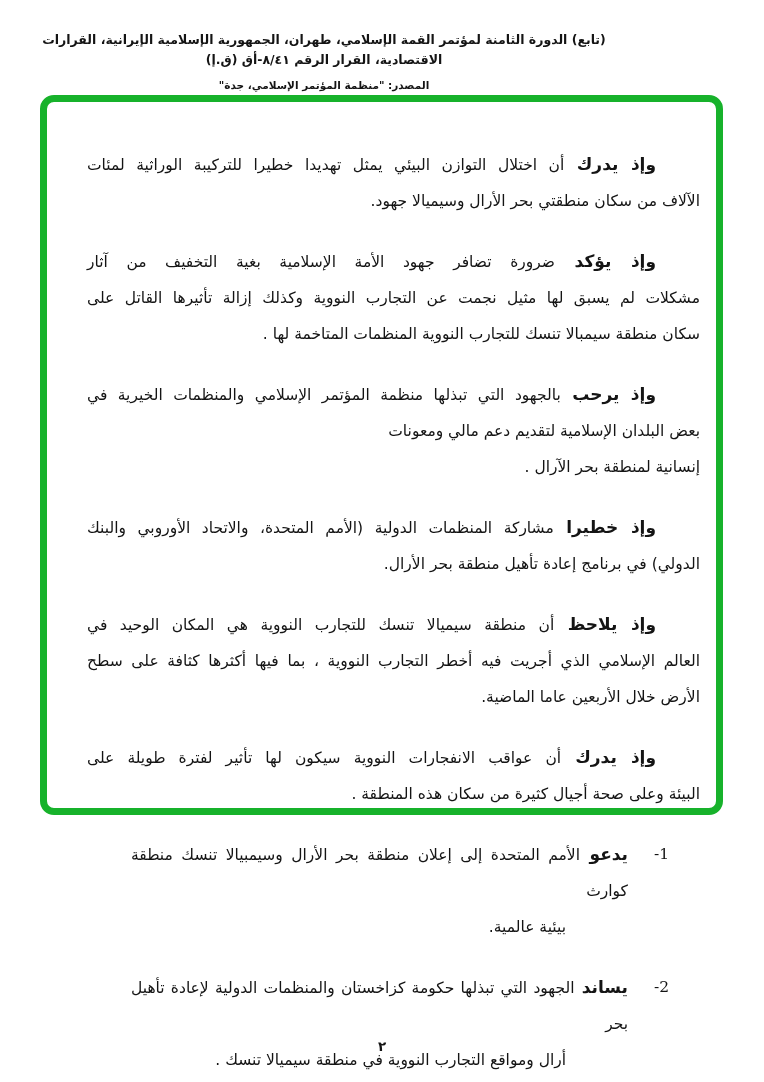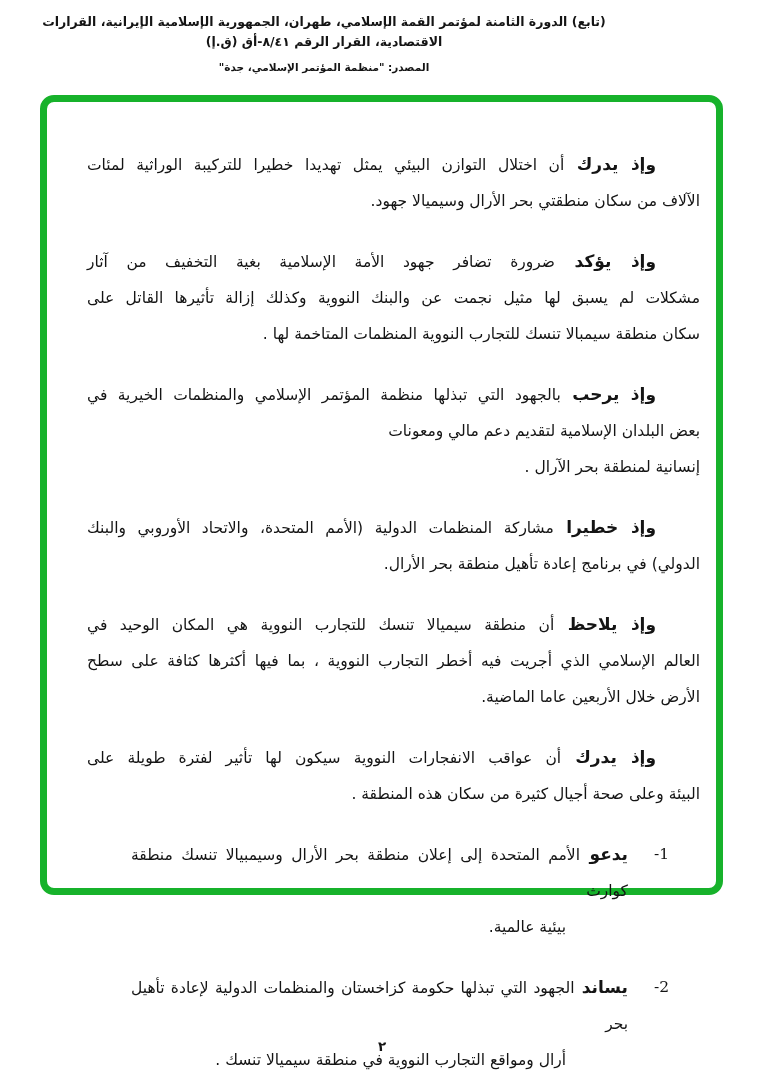--- a/index.html
+++ b/index.html
@@ -2,26 +2,26 @@
 <html lang="ar" dir="rtl"><head>
 <meta charset="utf-8">
 <style>
   html,body{margin:0;padding:0;}
   body{
     width:764px;height:1082px;position:relative;background:#ffffff;
     font-family:"DejaVu Sans", sans-serif;direction:rtl;color:#141414;
     overflow:hidden;
   }
   
-  .header{position:absolute;top:12px;left:0;width:648px;text-align:center;}
+  .header{position:absolute;top:30px;left:0;width:648px;text-align:center;}
   .header-line1{font-weight:bold;font-size:12.5px;line-height:20px;padding:0 18px;letter-spacing:-0.2px;}
   .header-line2{font-weight:bold;font-size:10.5px;margin-top:9px;}
   
   .box{
-    position:absolute;left:40px;top:95px;width:683px;height:800px;
+    position:absolute;left:40px;top:95px;width:683px;height:720px;
     box-sizing:border-box;border:7px solid #17b22b;border-radius:14px;
     padding:44px 16px 0 40px;background:#ffffff;
   }
   .para{margin:0 0 24px 0;}
   .line{
     font-size:15.5px;line-height:36px;text-align:right;
     white-space:normal;
   }
   .line.fill{text-align:justify;text-align-last:justify;}
   .para .line.first{padding-right:44px;}
@@ -47,21 +47,21 @@
 </div>
 
 <div class="box">
   <div>
       <div class="para">
         <div class="line fill first"><span class="lead">وإذ يدرك </span>أن اختلال التوازن البيئي يمثل تهديدا خطيرا للتركيبة الوراثية لمئات</div>
         <div class="line">الآلاف من سكان منطقتي بحر الأرال وسيميالا جهود.</div>
       </div>
       <div class="para">
         <div class="line fill first"><span class="lead">وإذ يؤكد </span>ضرورة تضافر جهود الأمة الإسلامية بغية التخفيف من آثار</div>
-        <div class="line fill">مشكلات لم يسبق لها مثيل نجمت عن والبنك النووية وكذلك إزالة تأثيرها القاتل على</div>
+        <div class="line fill">مشكلات لم يسبق لها مثيل نجمت عن التجارب النووية وكذلك إزالة تأثيرها القاتل على</div>
         <div class="line">سكان منطقة سيمبالا تنسك للتجارب النووية المنظمات المتاخمة لها .</div>
       </div>
       <div class="para">
         <div class="line fill first"><span class="lead">وإذ يرحب </span>بالجهود التي تبذلها منظمة المؤتمر الإسلامي والمنظمات الخيرية في</div>
         <div class="line">بعض البلدان الإسلامية لتقديم دعم مالي ومعونات</div>
         <div class="line">إنسانية لمنطقة بحر الآرال .</div>
       </div>
       <div class="para">
         <div class="line fill first"><span class="lead">وإذ خطيرا </span>مشاركة المنظمات الدولية (الأمم المتحدة، والاتحاد الأوروبي  والبنك</div>
         <div class="line">الدولي) في برنامج إعادة تأهيل منطقة بحر الأرال.</div>

